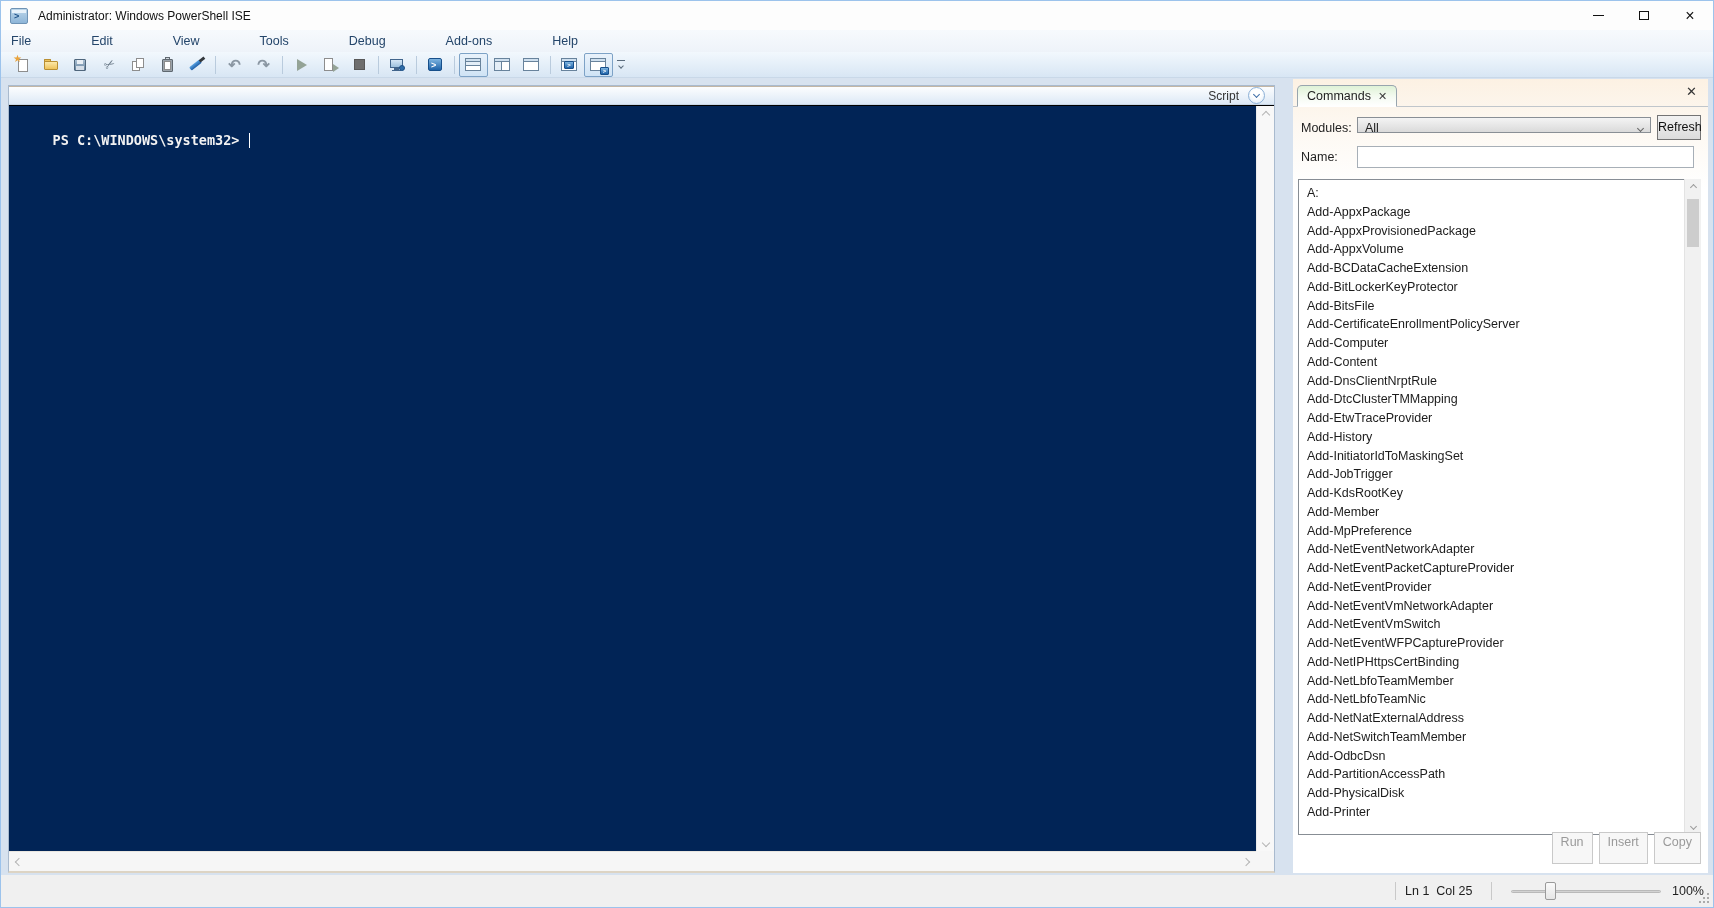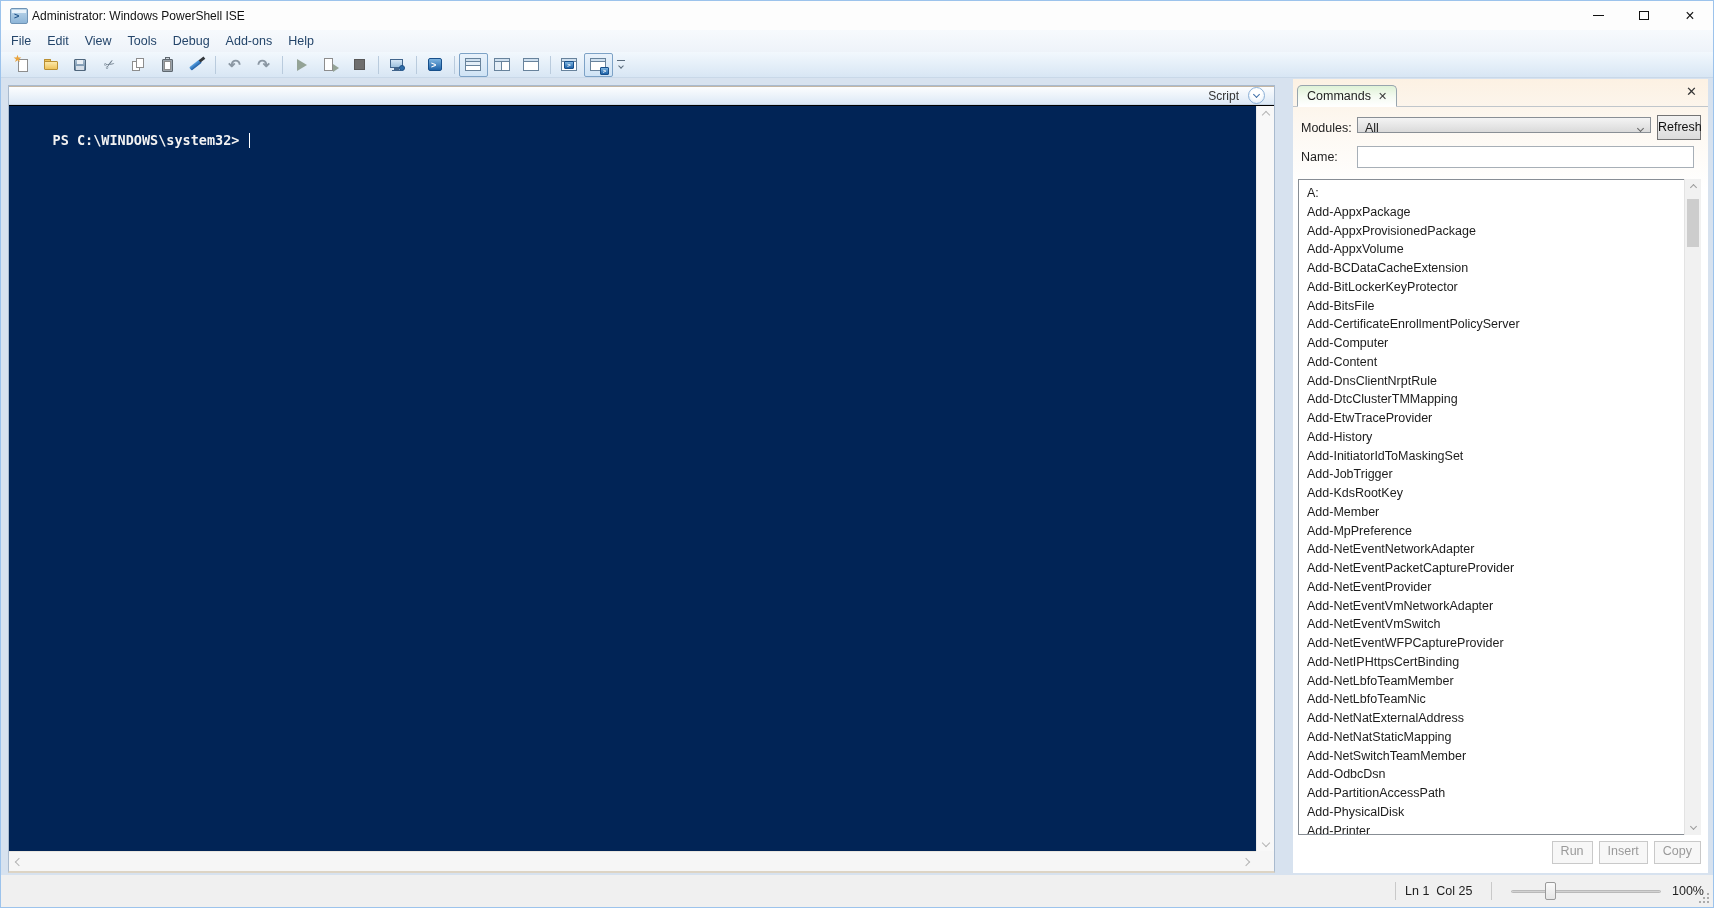--- a/index.html
+++ b/index.html
@@ -9,30 +9,30 @@
   .window { position:relative; width:1714px; height:908px; background:#d7e2ef;
             box-shadow: inset 0 0 0 1px #9cc3ec; }
 
   
   .titlebar { position:absolute; top:1px; left:1px; right:1px; height:29px;
               background:#fdfdfd; display:flex; align-items:center; }
   .app-icon { width:18px; height:16px; margin-left:9px; position:relative;
               background:linear-gradient(#bcd6ea,#8fb6d8); border:1px solid #6f93b5; border-radius:2px; }
   .app-icon::before { content:""; position:absolute; left:1px; top:1px; right:1px; height:3px; background:#e8f2fa; }
   .app-icon::after { content:">"; position:absolute; left:3px; top:2px; font-size:9px; font-weight:bold; color:#1c4f86; }
-  .title-text { margin-left:4px; font-size:12px; color:#111; }
+  .title-text { margin-left:10px; font-size:12px; color:#111; }
   .win-controls { margin-left:auto; display:flex; height:100%; }
   .win-btn { width:46px; height:100%; display:flex; align-items:center; justify-content:center; }
   .glyph-min { width:11px; height:1px; background:#111; }
   .glyph-max { width:10px; height:9px; border:1px solid #111; background:transparent; }
   .glyph-close { font-size:16px; color:#111; line-height:1; font-weight:400; }
 
   
   .menubar { position:absolute; top:30px; left:1px; right:1px; height:22px;
-             background:linear-gradient(#f7fafd,#eef3f9); display:flex; align-items:center; padding-left:2px; }
+             background:linear-gradient(#f7fafd,#eef3f9); display:flex; align-items:center; padding-left:2px;gap:44px; }
   .menu-item { padding:3px 8px; font-size:12.5px; color:#24456a; }
 
   
   .toolbar { position:absolute; top:52px; left:1px; right:1px; height:26px;
              background:linear-gradient(#f2f8fd,#d8e6f4); border-bottom:1px solid #c9d8e8;
              display:flex; align-items:center; padding-left:7px; }
   .tbtn { width:29px; height:24px; display:flex; align-items:center; justify-content:center; border:1px solid transparent; border-radius:2px; }
   .tbtn.pressed { border:1px solid #7da2c6; background:linear-gradient(#e9f2fb,#cfe3f5); }
   .tsep { width:1px; height:18px; background:#b9cbdd; margin:0 4px; }
   .ic { position:relative; width:17px; height:16px; display:inline-block; }
@@ -131,21 +131,21 @@
   .cmd-list { position:absolute; left:5px; right:7px; top:100px; bottom:38px;
               background:#fff; border:1px solid #878d94; overflow:hidden; padding-top:4px; }
   .cmd-item { height:18.75px; line-height:18.75px; padding-left:8px; font-size:12.5px; color:#1c1c1c;
               white-space:nowrap; }
   .list-scroll { position:absolute; right:0; top:0; bottom:0; width:17px; background:#f1f1f1; border-left:1px solid #e3e3e3; }
   .list-thumb { position:absolute; left:2px; right:2px; top:20px; height:48px; background:#cdcdcd; }
   .ls-arrow { position:absolute; left:0; width:100%; height:17px; display:flex; align-items:center; justify-content:center; }
   .ls-arrow .chev { border-color:#9b9b9b; width:5px; height:5px; }
 
   .cmd-buttons { position:absolute; right:7px; bottom:9px; display:flex; gap:6px; }
-  .cmd-btn { height:23px; padding:0 8px; border:1px solid #c9c9c9; background:#f7f7f7;
+  .cmd-btn { height:32px; padding:0 8px; border:1px solid #c9c9c9; background:#f7f7f7;
              font-size:12.5px; color:#9a9a9a; line-height:19px; }
 
   
   .statusbar { position:absolute; left:1px; right:1px; bottom:1px; height:32px; background:#f0f0f0; }
   .sb-sep { position:absolute; top:7px; width:1px; height:18px; background:#c9c9c9; }
   .sb-lncol { position:absolute; left:1404px; top:9px; font-size:12.5px; color:#1e1e1e; white-space:pre; }
   .sb-track { position:absolute; left:1510px; top:15px; width:150px; height:3px;
               background:#d2d2d2; border:1px solid #b9b9b9; border-radius:2px; }
   .sb-thumb { position:absolute; left:1544px; top:7px; width:11px; height:18px;
               background:linear-gradient(#fafafa,#e6e6e6); border:1px solid #9a9a9a; border-radius:2px; }
@@ -384,21 +384,20 @@
           <div class="cmd-item">Add-NetEventNetworkAdapter</div>
           <div class="cmd-item">Add-NetEventPacketCaptureProvider</div>
           <div class="cmd-item">Add-NetEventProvider</div>
           <div class="cmd-item">Add-NetEventVmNetworkAdapter</div>
           <div class="cmd-item">Add-NetEventVmSwitch</div>
           <div class="cmd-item">Add-NetEventWFPCaptureProvider</div>
           <div class="cmd-item">Add-NetIPHttpsCertBinding</div>
           <div class="cmd-item">Add-NetLbfoTeamMember</div>
           <div class="cmd-item">Add-NetLbfoTeamNic</div>
           <div class="cmd-item">Add-NetNatExternalAddress</div>
-          <div class="cmd-item">Add-NetNatStaticMapping</div>
           <div class="cmd-item">Add-NetSwitchTeamMember</div>
           <div class="cmd-item">Add-OdbcDsn</div>
           <div class="cmd-item">Add-PartitionAccessPath</div>
           <div class="cmd-item">Add-PhysicalDisk</div>
           <div class="cmd-item">Add-Printer</div>
         </div>
       <div class="list-scroll" style="top:100px; bottom:38px; right:7px;">
         <div class="ls-arrow" style="top:0;">
             <span class="chev up"></span>
           </div>

